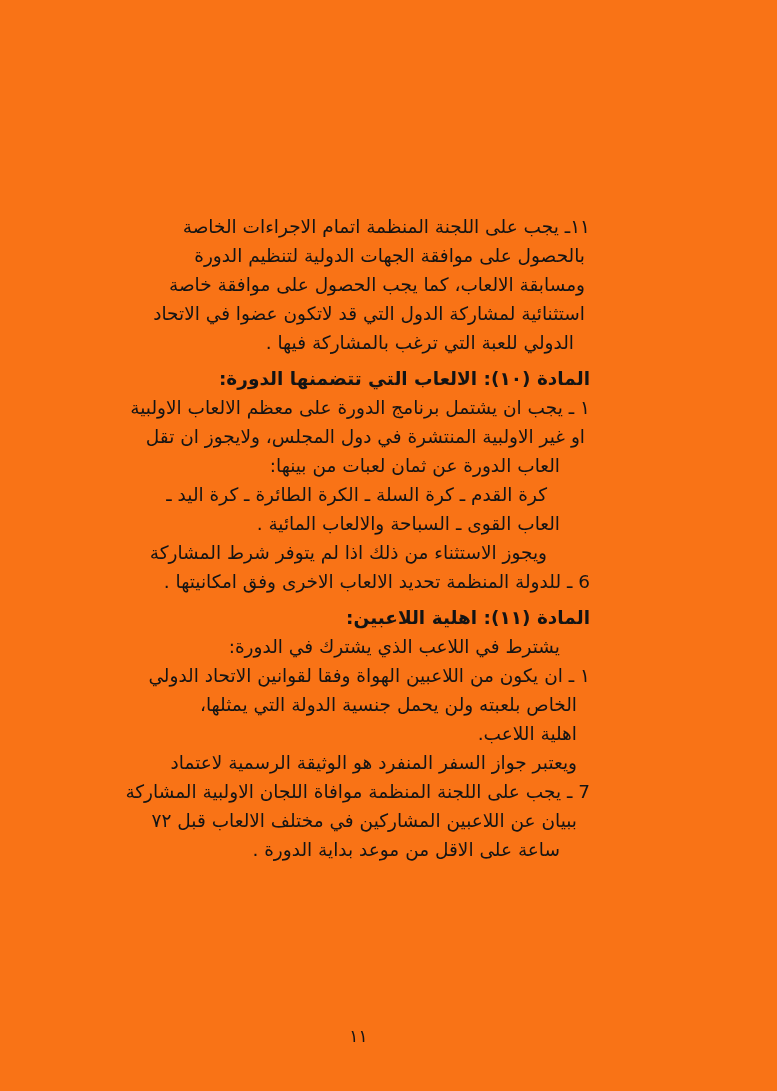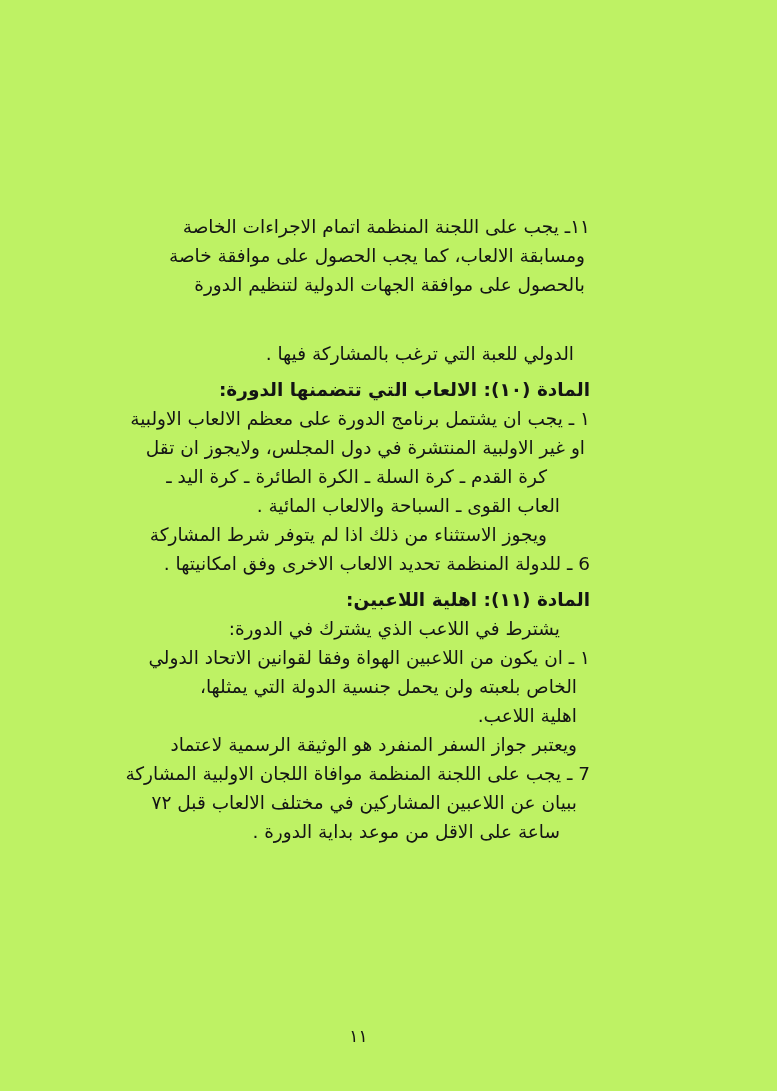--- a/index.html
+++ b/index.html
@@ -5,21 +5,21 @@
   html, body {
     margin: 0;
     padding: 0;
     background: #e8e8e8;
   }
   .sheet {
     position: relative;
     width: 777px;
     height: 1091px;
     margin: 0 auto;
-    background: #bef264;
+    background: #f97316;
     overflow: hidden;
     font-family: "DejaVu Sans", sans-serif;
     color: #141414;
     direction: rtl;
   }
   .text-block {
     position: absolute;
     top: 212px;
     right: 187px;
     width: 430px;
@@ -30,21 +30,21 @@
     white-space: nowrap;
     font-size: 18.5px;
     line-height: 29px;
     height: 29px;
     letter-spacing: 0;
   }
   .heading { font-weight: bold; }
   .gap { margin-top: 7px; }
   .in5  { padding-right: 5px; }
   .in13 { padding-right: 13px; }
-  .in16 { padding-right: 16px; margin-top: 40px; }
+  .in16 { padding-right: 16px; }
   .in20 { padding-right: 20px; }
   .in30 { padding-right: 30px; }
   .in43 { padding-right: 43px; }
   .page-number {
     position: absolute;
     top: 1022px;
     left: 0;
     width: 717px;
     text-align: center;
     font-size: 17px;
@@ -52,27 +52,29 @@
     color: #141414;
   }
 </style>
 </head>
 <body>
 
 <div class="sheet">
   <div class="text-block">
 
     <div class="ln">١١ـ يجب على اللجنة المنظمة اتمام الاجراءات الخاصة</div>
+    <div class="ln in5">بالحصول على موافقة الجهات الدولية لتنظيم الدورة</div>
     <div class="ln in5">ومسابقة الالعاب، كما يجب الحصول على موافقة خاصة</div>
-    <div class="ln in5">بالحصول على موافقة الجهات الدولية لتنظيم الدورة</div>
+    <div class="ln in5">استثنائية لمشاركة الدول التي قد لاتكون عضوا في الاتحاد</div>
     <div class="ln in16">الدولي للعبة التي ترغب بالمشاركة فيها .</div>
 
     <div class="ln heading gap">المادة (١٠): الالعاب التي تتضمنها الدورة:</div>
     <div class="ln">١ ـ يجب ان يشتمل برنامج الدورة على معظم الالعاب الاولبية</div>
     <div class="ln in5">او غير الاولبية المنتشرة في دول المجلس، ولايجوز ان تقل</div>
+    <div class="ln in30">العاب الدورة عن ثمان لعبات من بينها:</div>
     <div class="ln in43">كرة القدم ـ كرة السلة ـ الكرة الطائرة ـ كرة اليد ـ</div>
     <div class="ln in30">العاب القوى ـ السباحة والالعاب المائية .</div>
     <div class="ln in43">ويجوز الاستثناء من ذلك اذا لم يتوفر شرط المشاركة</div>
     <div class="ln">6 ـ للدولة المنظمة تحديد الالعاب الاخرى وفق امكانيتها .</div>
 
     <div class="ln heading gap">المادة (١١): اهلية اللاعبين:</div>
     <div class="ln in30">يشترط في اللاعب الذي يشترك في الدورة:</div>
     <div class="ln">١ ـ ان يكون من اللاعبين الهواة وفقا لقوانين الاتحاد الدولي</div>
     <div class="ln in13">الخاص بلعبته ولن يحمل جنسية الدولة التي يمثلها،</div>
     <div class="ln in13">اهلية اللاعب.</div>

